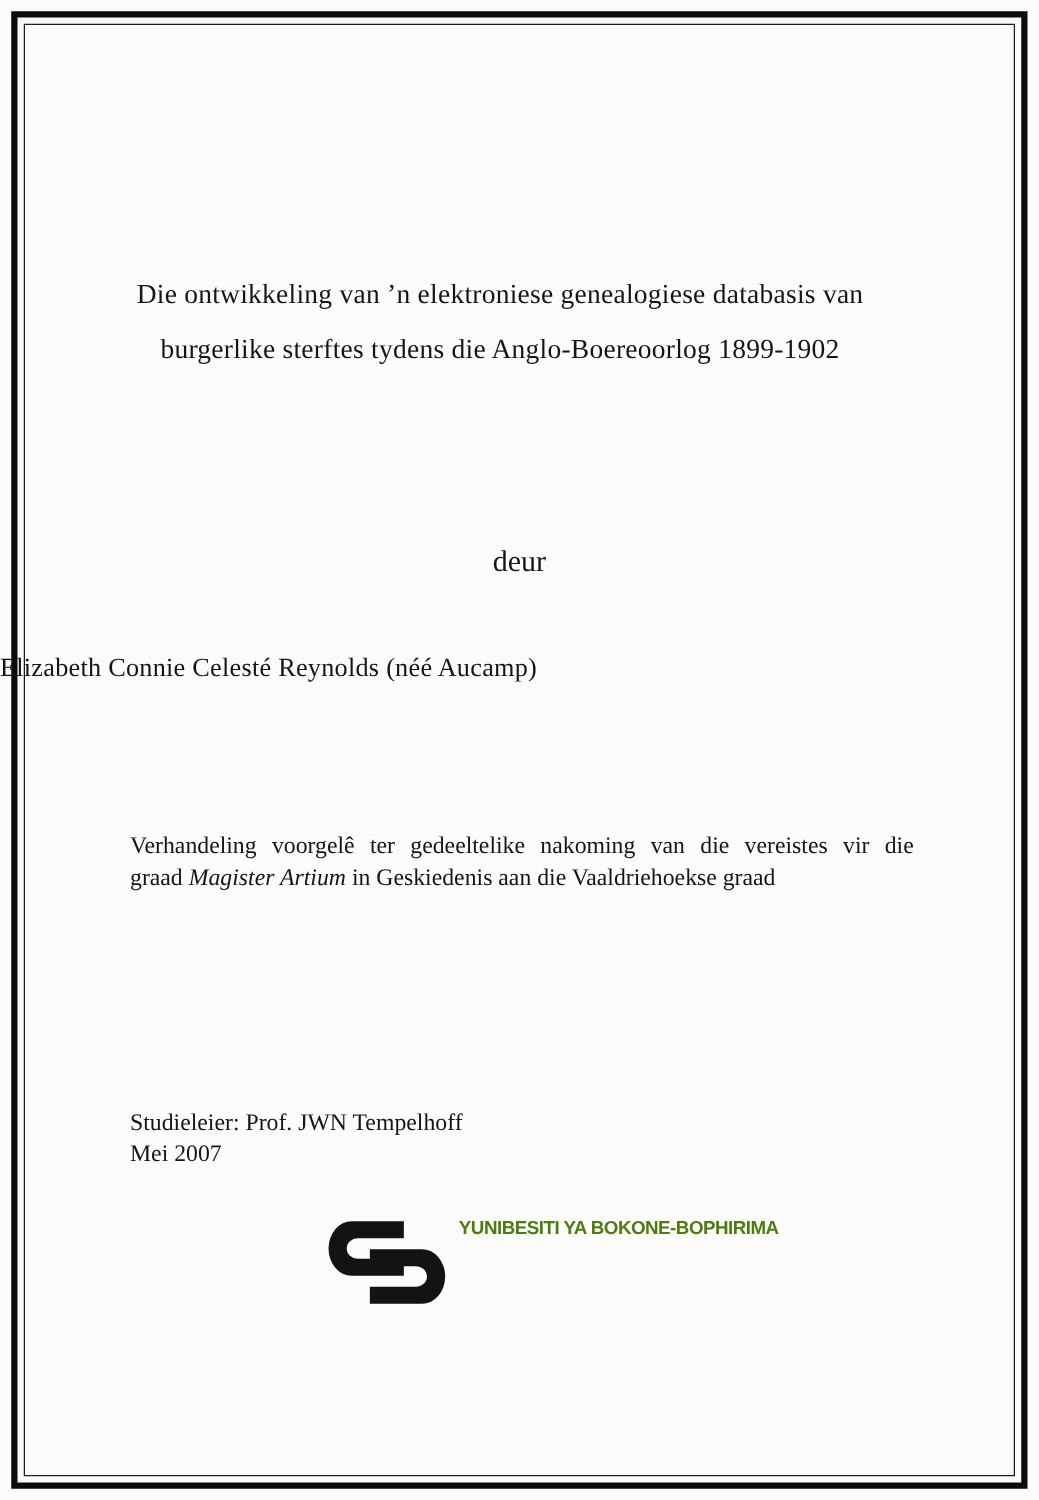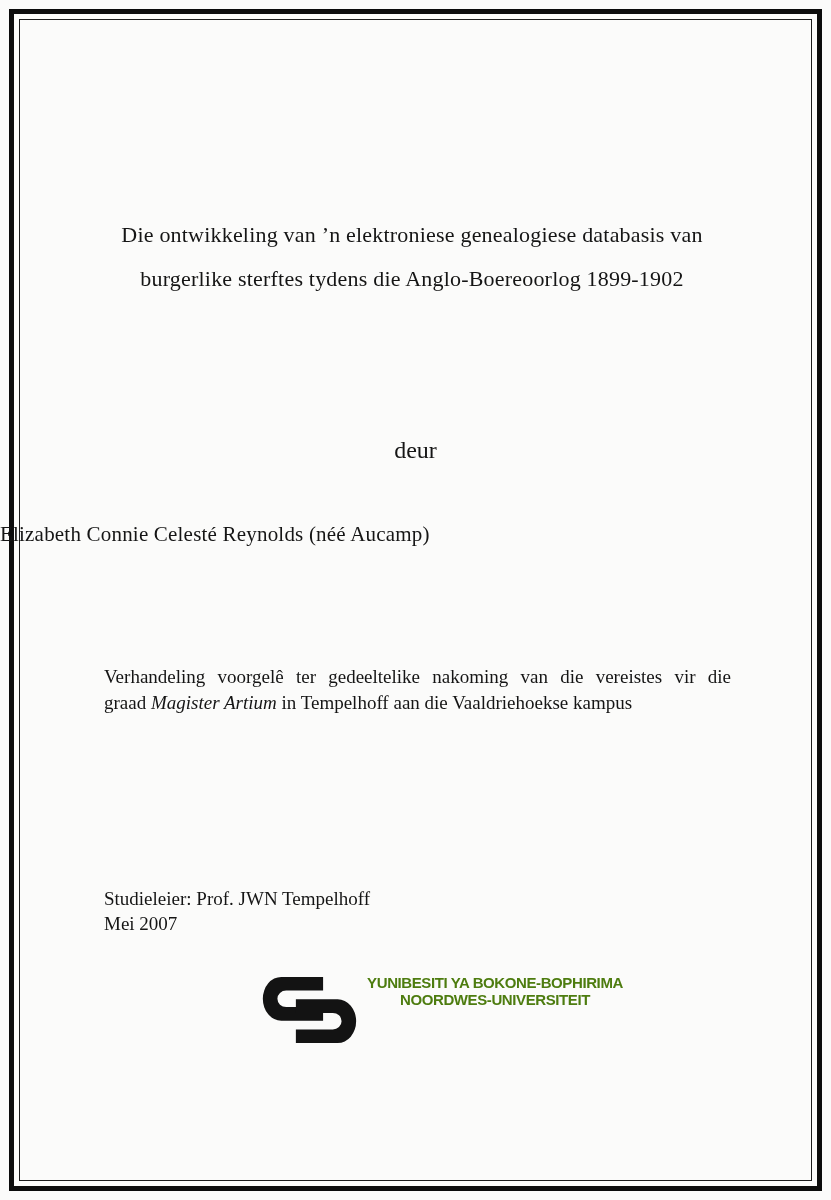--- a/index.html
+++ b/index.html
@@ -16,21 +16,21 @@
     border: 5px solid #0c0c0c;
     pointer-events: none;
   }
   .frame-inner {
     position: absolute; inset: 19px;
     border: 1.5px solid #1c1c1c;
     pointer-events: none;
   }
   .title-block {
     position: absolute;
-    left: 82px; top: 213px; width: 660px;
+    left: 70px; top: 213px; width: 660px;
     text-align: center;
     font-size: 22px;
     line-height: 44px;
     letter-spacing: 0.2px;
   }
   .byline {
     position: absolute;
     left: 0; right: 0; top: 437px;
     text-align: center;
     font-size: 24px;
@@ -90,30 +90,29 @@
   <div>Die ontwikkeling van ’n elektroniese genealogiese databasis van</div>
   <div>burgerlike sterftes tydens die Anglo-Boereoorlog 1899-1902</div>
 </div>
 
 <div class="byline">deur</div>
 
 <div class="author">Elizabeth Connie Celesté Reynolds (néé Aucamp)</div>
 
 <div class="statement">
   <div class="justified">Verhandeling voorgelê ter gedeeltelike nakoming van die vereistes vir die</div>
-  <div><span>graad </span><span class="em">Magister Artium</span><span> in Tempelhoff aan die Vaaldriehoekse kampus</span></div>
+  <div><span>graad </span><span class="em">Magister Artium</span><span> in Geskiedenis aan die Vaaldriehoekse graad</span></div>
 </div>
 
 <div class="supervisor-block">
   <div>Studieleier: Prof. JWN Tempelhoff</div>
   <div>Mei 2007</div>
 </div>
 
 <div class="logo">
   <svg class="logo-mark" viewBox="0 0 107 82" xmlns="http://www.w3.org/2000/svg" aria-hidden="true">
     <path fill="#131313" d="M 68 7 L 25 7 A 19 22.5 0 0 0 25 52 L 68 52 L 68 38 L 30 38 A 9 8.5 0 0 1 30 21 L 68 21 Z"></path>
     <path fill="#131313" d="M 40 30 L 83 30 A 19 22.5 0 0 1 83 75 L 40 75 L 40 61 L 78 61 A 9 8.5 0 0 0 78 44 L 40 44 Z"></path>
   </svg>
   <div class="logo-text">
     <div>YUNIBESITI YA BOKONE-BOPHIRIMA</div>
-    <div>NOORDWES-UNIVERSITEIT</div>
   </div>
 </div>
 
 </body></html>

